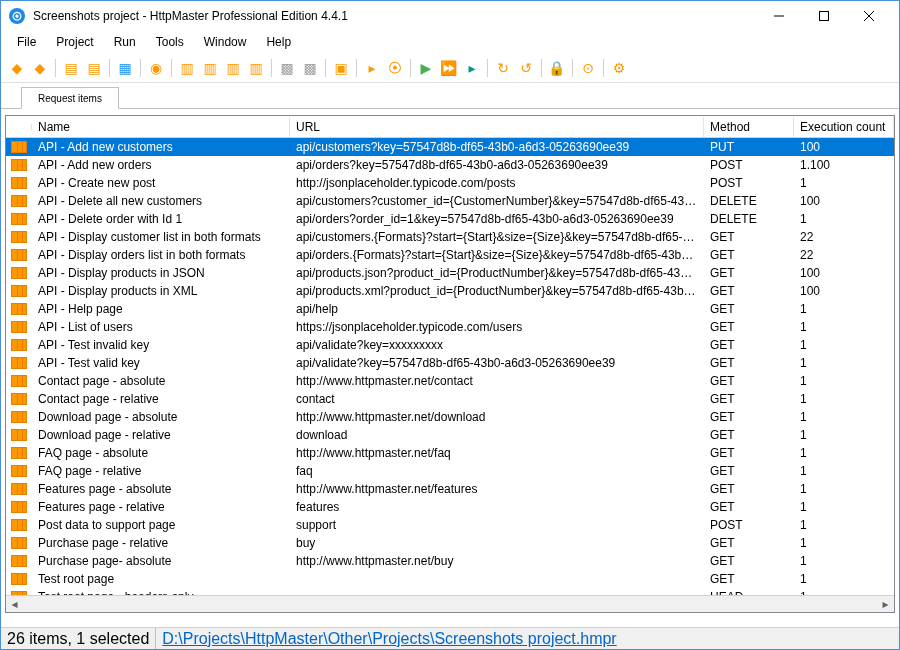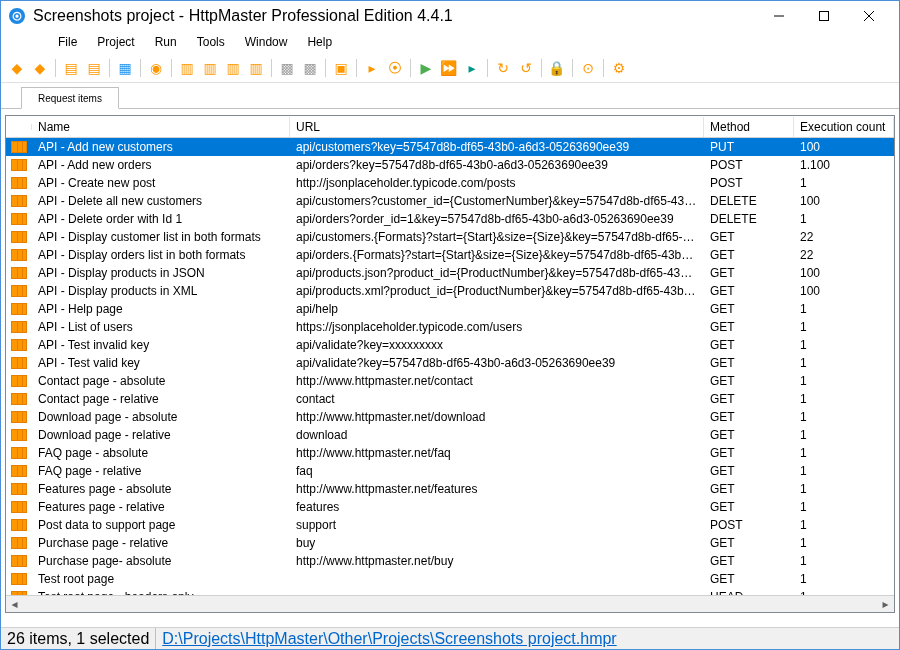--- a/index.html
+++ b/index.html
@@ -1,22 +1,22 @@
 <!DOCTYPE html>
 <html><head>
 <meta charset="utf-8">
 <style>
 * { margin: 0; padding: 0; box-sizing: border-box; }
 body { font-family: "Segoe UI", Tahoma, sans-serif; font-size: 12px; background: #fff; color: #000; width: 900px; height: 650px; overflow: hidden; border: 1px solid #4a90d9; display: flex; flex-direction: column; }
 .titlebar { height: 30px; background: #fff; display: flex; align-items: center; padding: 0 8px; }
 .titlebar .app-icon { width: 16px; height: 16px; background: #1e88e5; border-radius: 50%; margin-right: 8px; display:flex; align-items:center; justify-content:center; color:#fff; font-size:10px; font-weight:bold; }
-.titlebar .title { flex: 1; color: #000; font-size: 16px; }
+.titlebar .title { flex: 1; color: #000; font-size: 12px; }
 .win-controls { display: flex; gap: 0; }
 .win-btn { width: 45px; height: 28px; display: flex; align-items: center; justify-content: center; cursor: pointer; }
-.menubar { height: 22px; display: flex; align-items: center; padding: 0 6px; gap: 0; margin-left: 41px; }
+.menubar { height: 22px; display: flex; align-items: center; padding: 0 6px; gap: 0; }
 .menu-item { padding: 2px 10px; cursor: pointer; }
 .toolbar { height: 30px; display: flex; align-items: center; padding: 0 6px; gap: 3px; border-bottom: 1px solid #e0e0e0; }
 .tb-btn { width: 20px; height: 20px; display: flex; align-items: center; justify-content: center; cursor: pointer; font-size: 14px; }
 .tb-sep { width: 1px; height: 18px; background: #d0d0d0; margin: 0 2px; }
 .tab-strip { height: 26px; display: flex; align-items: flex-end; padding-left: 20px; background: #fff; border-bottom: 1px solid #c0c0c0; }
 .tab { padding: 5px 16px 4px; border: 1px solid #c0c0c0; border-bottom: 1px solid #fff; background: #fff; margin-bottom: -1px; cursor: pointer; font-size: 10px; }
 .content { flex: 1; display: flex; flex-direction: column; overflow: hidden; padding: 6px 4px 14px 4px; }
 .grid-wrap { flex: 1; border: 1px solid #828790; overflow: hidden; display: flex; flex-direction: column; }
 .grid-header { display: flex; background: #fff; border-bottom: 1px solid #d0d0d0; height: 22px; align-items: center; }
 .grid-header .col { padding: 3px 6px; border-right: 1px solid #e4e4e4; font-weight: normal; color: #000; }

